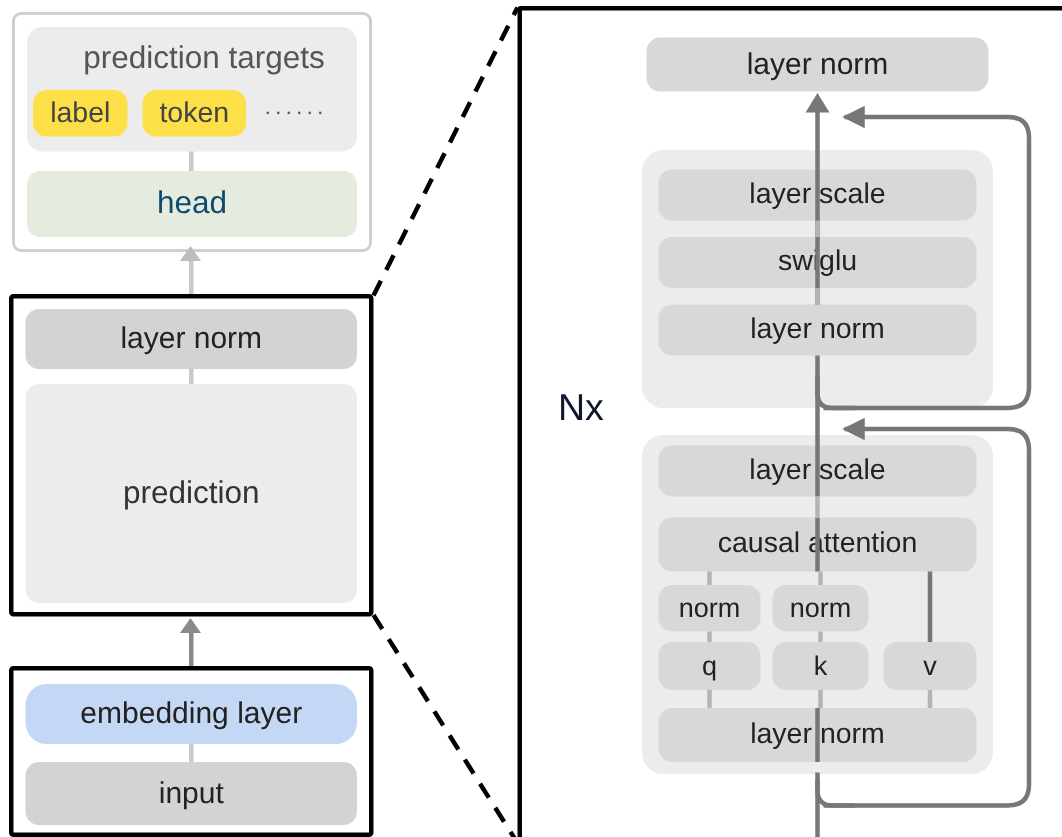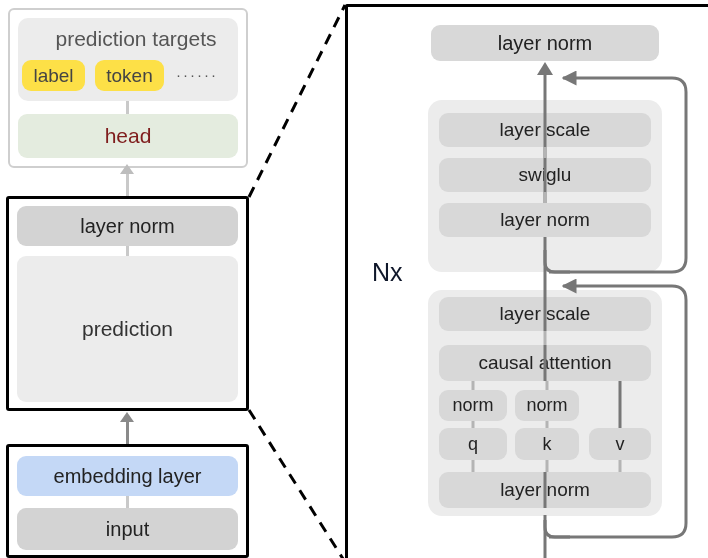--- a/index.html
+++ b/index.html
@@ -51,39 +51,39 @@
               font-size:21px;color:#555;">prediction targets</div>
 
   <div class="pill pink" style="left:22px;top:60px;width:63px;height:31px;font-size:19px;color:#444;">label</div>
 
   <div class="pill pink" style="left:95px;top:60px;width:69px;height:31px;font-size:19px;color:#444;">token</div>
 
   <div class="dots" style="left:176px;top:66px;">······</div>
 
   <div class="vline" style="left:126px;top:101px;height:16px;"></div>
 
-  <div class="pill green" style="left:18px;top:114px;width:220px;height:44px;font-size:21px;color:#7f1d1d;">head</div>
+  <div class="pill green" style="left:18px;top:114px;width:220px;height:44px;font-size:21px;color:#0c4a6e;">head</div>
 
   <div class="vline" style="left:126px;top:170px;height:28px;"></div>
   <div class="arrow-up light" style="left:120px;top:164px;"></div>
 
   <div class="frame-black" style="left:6px;top:196px;width:243px;height:215px;"></div>
 
   <div class="pill softgrey" style="left:17px;top:206px;width:221px;height:40px;font-size:20px;color:#222;">layer norm</div>
 
   <div class="vline" style="left:126px;top:246px;height:13px;"></div>
 
   <div class="pill lgrey" style="left:17px;top:256px;width:221px;height:146px;font-size:21px;color:#333;">prediction</div>
 
   <div class="vline-dark" style="left:126px;top:420px;height:26px;background:#8a8a8a;"></div>
   <div class="arrow-up dark" style="left:120px;top:412px;border-bottom-color:#8a8a8a;"></div>
 
   <div class="frame-black" style="left:6px;top:444px;width:243px;height:114px;"></div>
 
-  <div class="pill blue" style="left:17px;top:456px;width:221px;height:40px;font-size:20px;color:#222;">embedding layer</div>
+  <div class="pill blue" style="left:17px;top:456px;width:221px;height:40px;font-size:20px;color:#222;border-radius:14px;">embedding layer</div>
 
   <div class="vline" style="left:126px;top:496px;height:14px;"></div>
 
   <div class="pill softgrey" style="left:17px;top:508px;width:221px;height:42px;font-size:20px;color:#222;">input</div>
 
   <div class="frame-black" style="left:345px;top:4px;width:380px;height:560px;border-radius:2px;"></div>
 
   <div class="nx" style="left:372px;top:258px;">Nx</div>
 
   <div class="pill grey" style="left:431px;top:25px;width:228px;height:36px;font-size:20px;color:#222;">layer norm</div>

